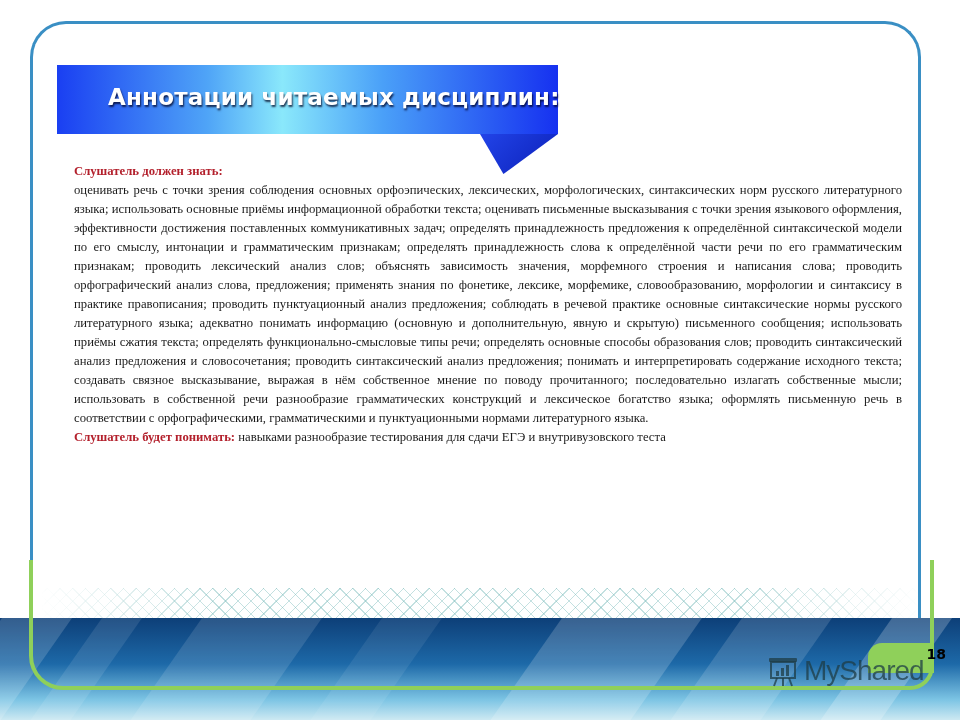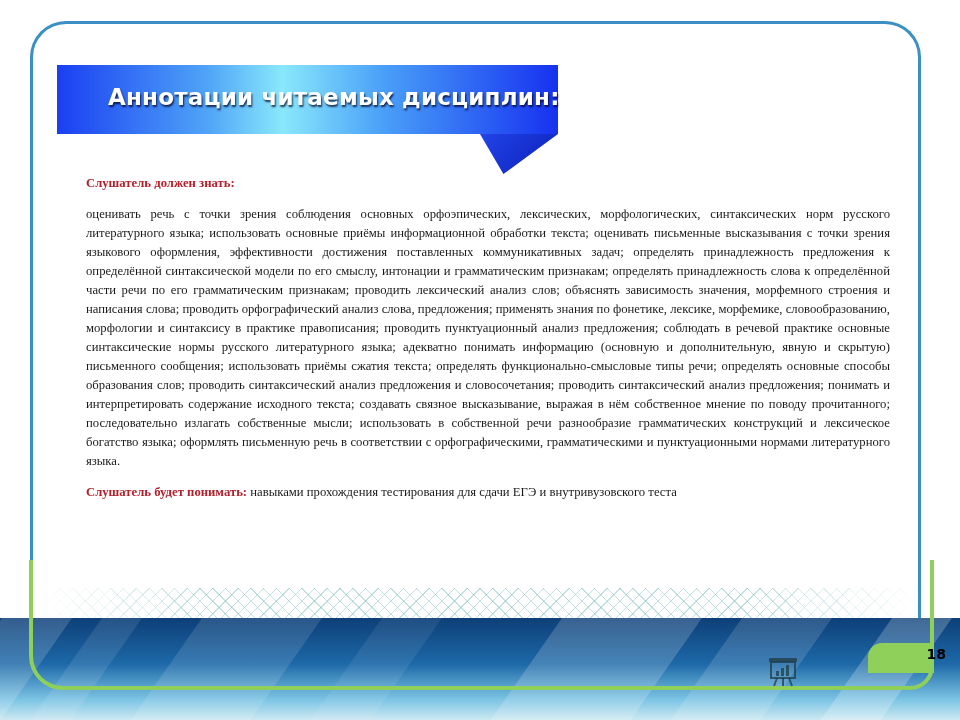--- a/index.html
+++ b/index.html
@@ -63,38 +63,38 @@
     position: absolute; left: 60px; top: 84px; color: #ffffff;
     font-family: "DejaVu Sans", sans-serif; font-weight: bold; font-size: 23px;
     text-shadow: 1px 2px 2px rgba(0,0,30,0.75);
     letter-spacing: 0.2px;
     margin-left: 48px;
   }
   .content {
     position: absolute; left: 74px; top: 162px; width: 828px;
     font-size: 12.7px; line-height: 19px; color: #1a1a1a; text-align: justify;
   }
-  .content p { margin: 12px; }
+  .content p { margin: 0; }
   .lead {
     color: #b3202c; font-weight: bold;
   }
 </style>
 </head>
 <body>
 
 <div class="slide-frame"></div>
 
 <div class="title-banner"></div>
 <div class="title-arrow-shade"></div>
 <div class="title-text">Аннотации читаемых дисциплин:</div>
 
 <div class="content">
   <p class="lead">Слушатель должен знать:</p>
   <p>оценивать речь с точки зрения соблюдения основных орфоэпических, лексических, морфологических, синтаксических норм русского литературного языка; использовать основные приёмы информационной обработки текста; оценивать письменные высказывания с точки зрения языкового оформления, эффективности достижения поставленных коммуникативных задач; определять принадлежность предложения к определённой синтаксической модели по его смыслу, интонации и грамматическим признакам; определять принадлежность слова к определённой части речи по его грамматическим признакам; проводить лексический анализ слов; объяснять зависимость значения, морфемного строения и написания слова; проводить орфографический анализ слова, предложения; применять знания по фонетике, лексике, морфемике, словообразованию, морфологии и синтаксису в практике правописания; проводить пунктуационный анализ предложения; соблюдать в речевой практике основные синтаксические нормы русского литературного языка; адекватно понимать информацию (основную и дополнительную, явную и скрытую) письменного сообщения; использовать приёмы сжатия текста; определять функционально-смысловые типы речи; определять основные способы образования слов; проводить синтаксический анализ предложения и словосочетания; проводить синтаксический анализ предложения; понимать и интерпретировать содержание исходного текста; создавать связное высказывание, выражая в нём собственное мнение по поводу прочитанного; последовательно излагать собственные мысли; использовать в собственной речи разнообразие грамматических конструкций и лексическое богатство языка; оформлять письменную речь в соответствии с орфографическими, грамматическими и пунктуационными нормами литературного языка.</p>
-  <p><span class="lead">Слушатель будет понимать:</span><span> навыками прохождения тестирования для сдачи ЕГЭ и внутривузовского теста</span></p>
+  <p><span class="lead">Слушатель будет понимать:</span><span> навыками разнообразие тестирования для сдачи ЕГЭ и внутривузовского теста</span></p>
 </div>
 
 <div class="ornament"></div>
 
 <div class="bottom-band">
   <div class="stripe" style="left:-40px;width:70px;"></div>
   <div class="stripe" style="left:60px;width:40px;background:rgba(255,255,255,0.10);"></div>
   <div class="stripe" style="left:160px;width:120px;background:rgba(255,255,255,0.12);"></div>
   <div class="stripe" style="left:340px;width:60px;background:rgba(255,255,255,0.08);"></div>
   <div class="stripe" style="left:520px;width:140px;background:rgba(255,255,255,0.18);"></div>
@@ -110,13 +110,14 @@
   <svg viewBox="0 0 34 34">
     <rect x="3" y="4" width="28" height="4" rx="1" fill="rgba(30,60,70,0.75)"></rect>
     <rect x="5" y="8" width="24" height="16" fill="none" stroke="rgba(30,60,70,0.75)" stroke-width="2"></rect>
     <rect x="10" y="17" width="3" height="5" fill="rgba(30,60,70,0.75)"></rect>
     <rect x="15" y="14" width="3" height="8" fill="rgba(30,60,70,0.75)"></rect>
     <rect x="20" y="11" width="3" height="11" fill="rgba(30,60,70,0.75)"></rect>
     <line x1="11" y1="24" x2="8" y2="32" stroke="rgba(30,60,70,0.75)" stroke-width="2"></line>
     <line x1="17" y1="24" x2="17" y2="32" stroke="rgba(30,60,70,0.75)" stroke-width="2"></line>
     <line x1="23" y1="24" x2="26" y2="32" stroke="rgba(30,60,70,0.75)" stroke-width="2"></line>
   </svg>
+  <span>MyShared</span>
 </div>
 
 </body></html>

